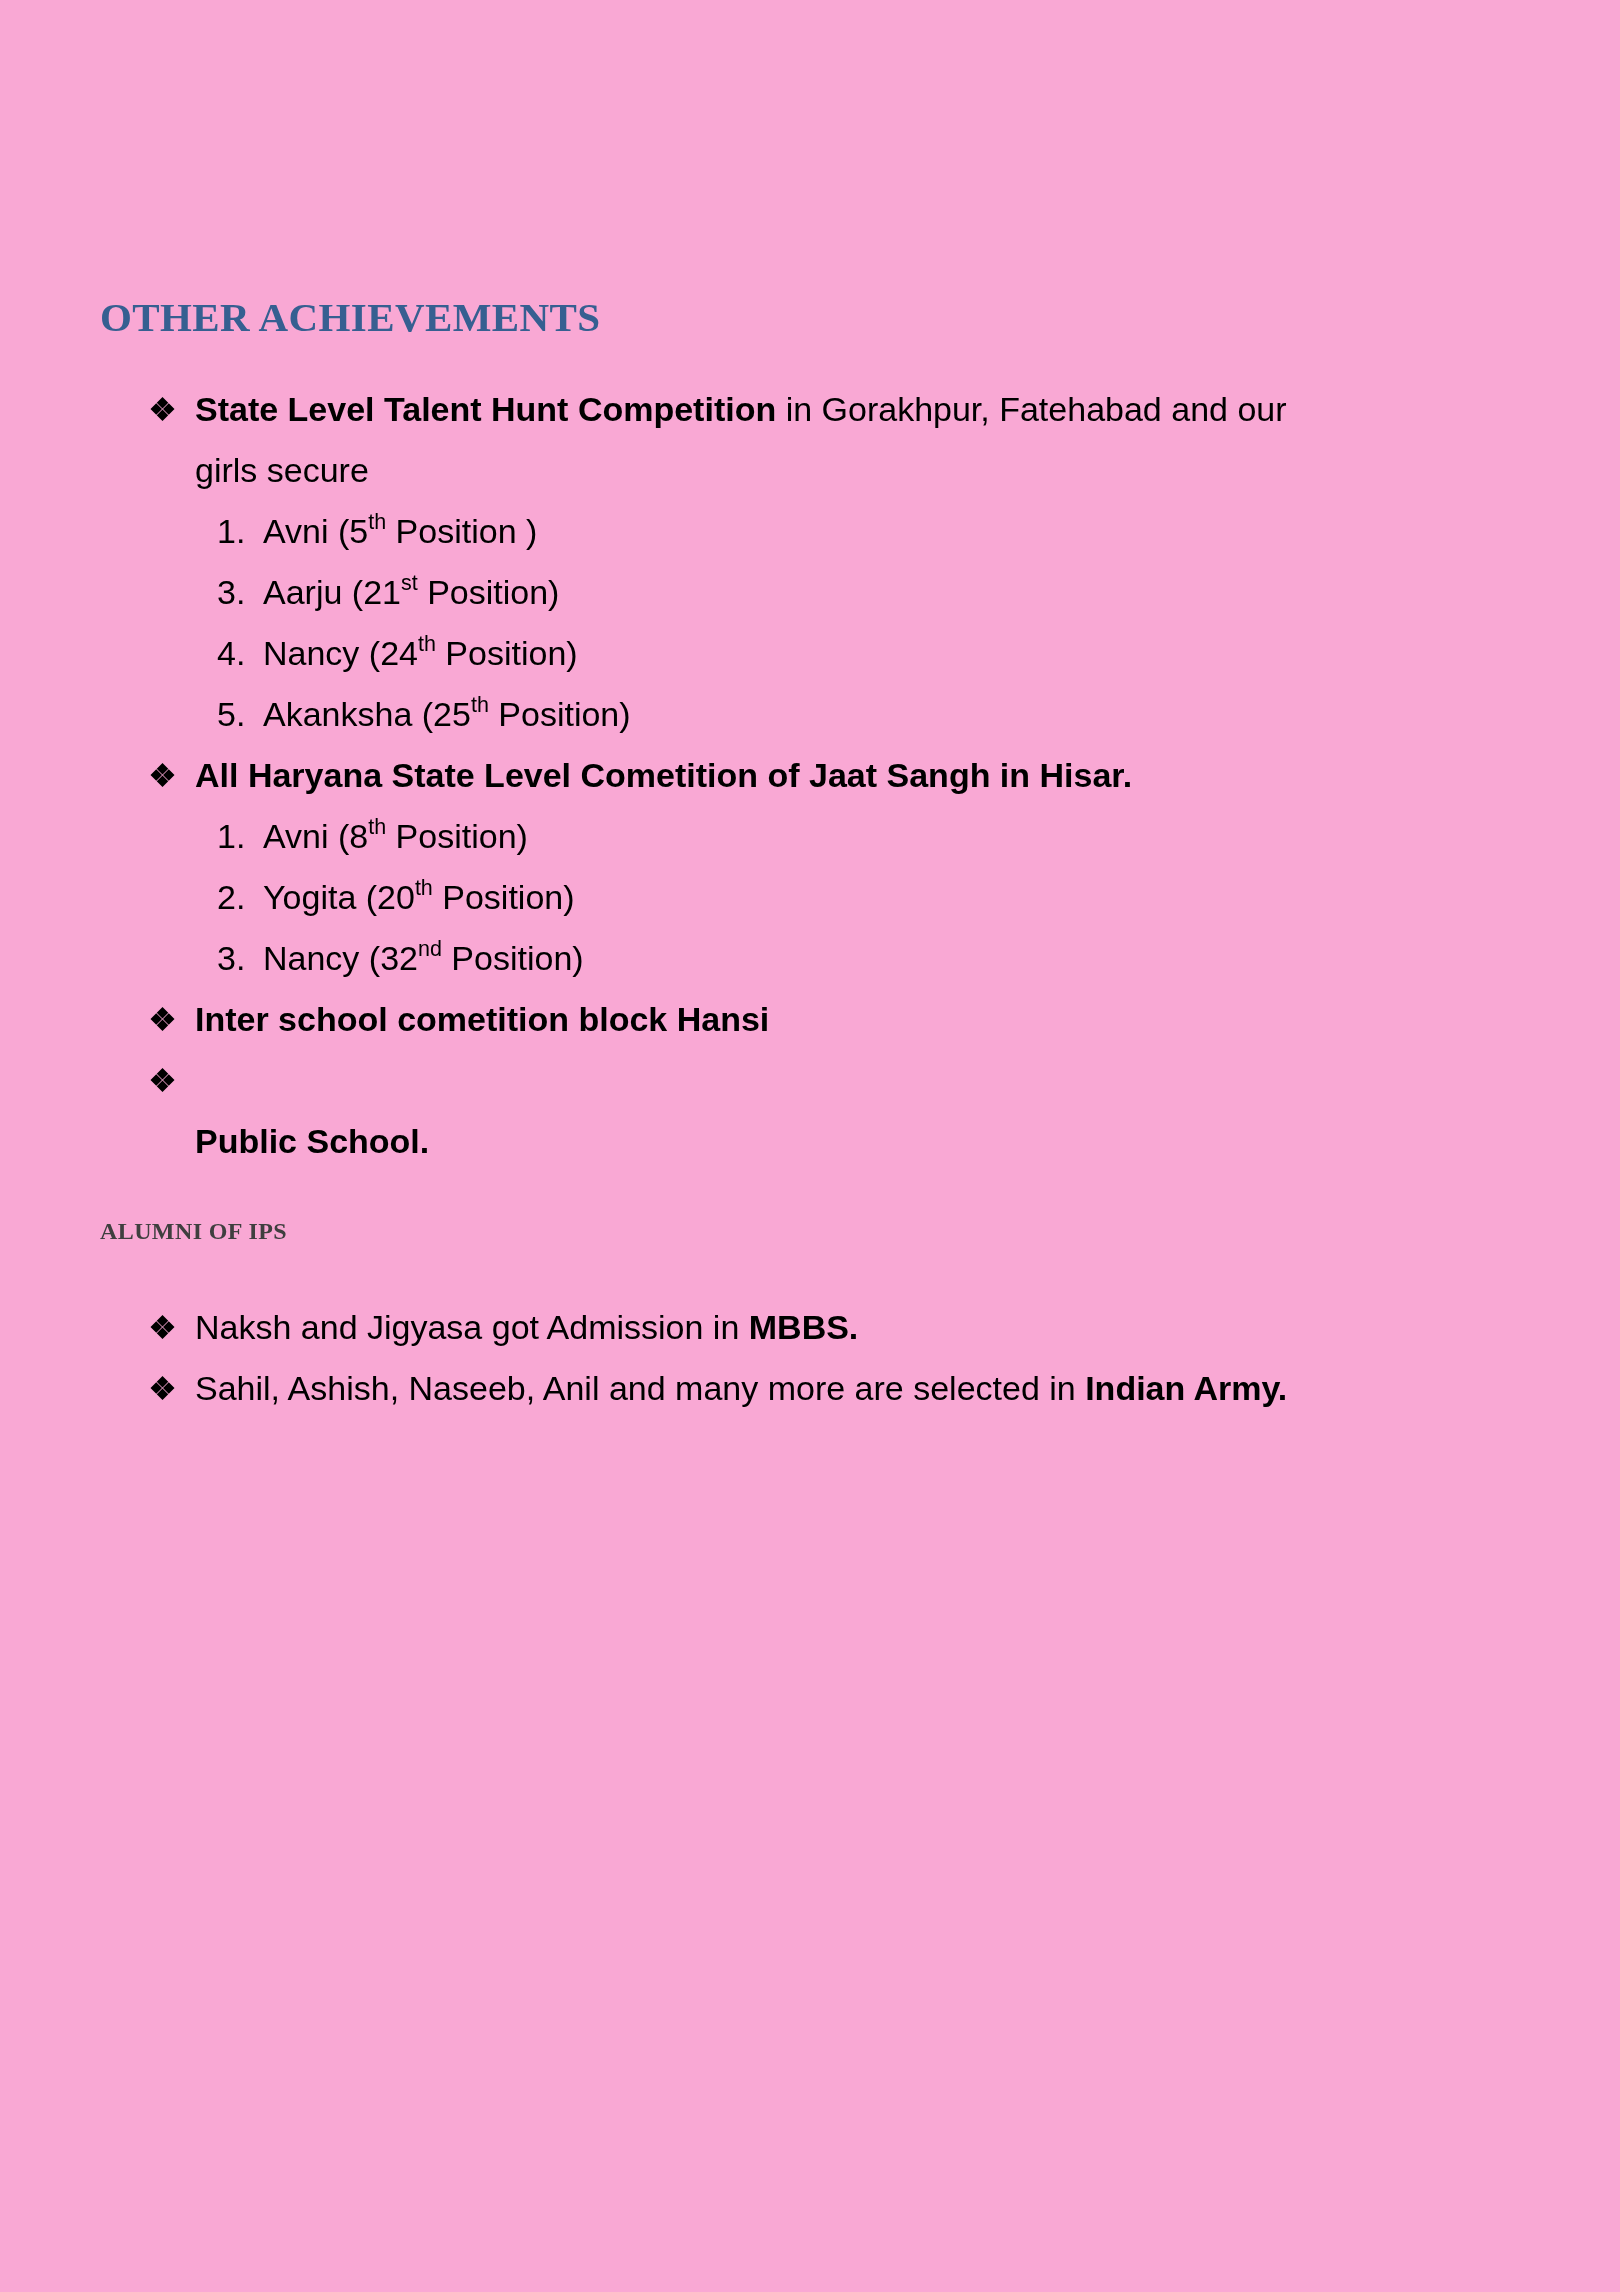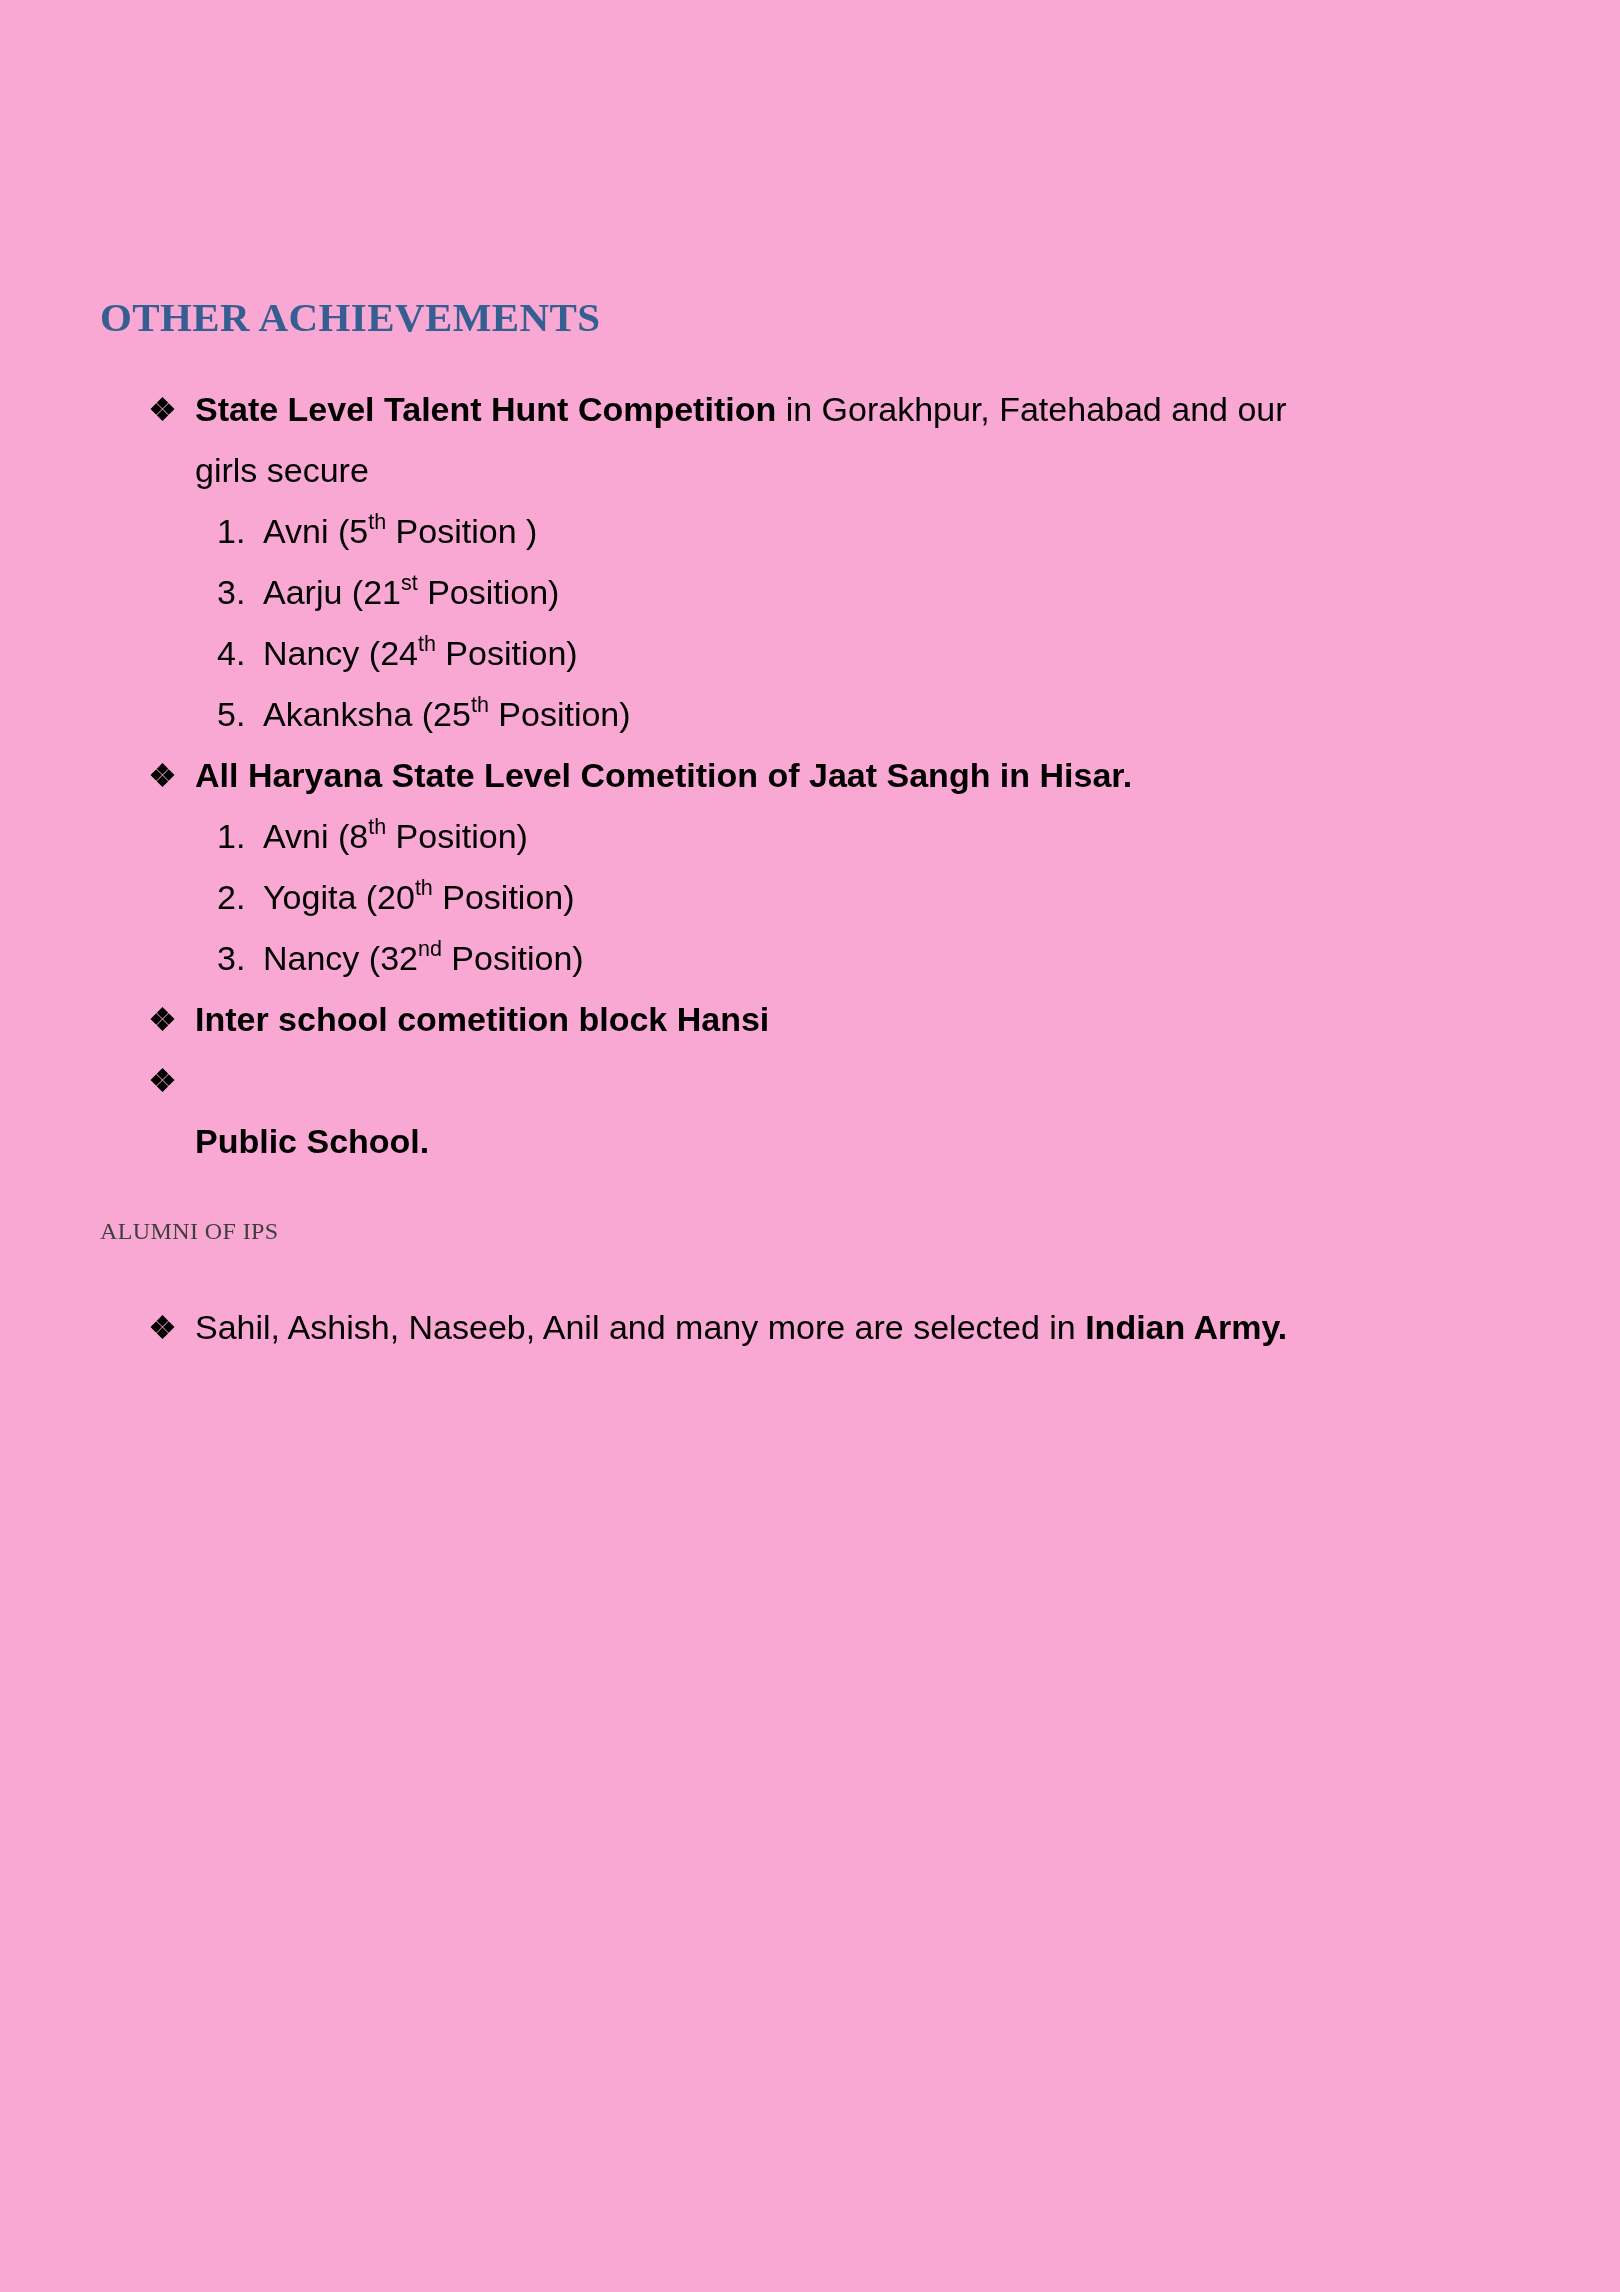--- a/index.html
+++ b/index.html
@@ -44,21 +44,21 @@
   }
   .marker {
     position:absolute;
     left:150px; top:50%;
     transform:translateY(-54%);
     width:25px; height:25px;
   }
   .h2 {
     margin:45px 15px 0 100px;
     font-family:"Liberation Serif", serif;
-    font-weight:400;
+    font-weight:700;
     font-size:24px;
     line-height:29px;
     height:29px;
     color:#3F3F3F;
     letter-spacing:0.4px;
     white-space:nowrap;
   }
   .alumni-block { margin-top:51px; }
 </style>
 </head>
@@ -125,20 +125,26 @@
     <div class="line indent-a">
       <span class="b">Public School.</span>
     </div>
 
   </div>
 
   <div class="h2">ALUMNI OF IPS</div>
 
   <div class="alumni-block">
 
+    <div class="line indent-a">
+      <svg class="marker" viewBox="0 0 10 10" aria-hidden="true">
+          <path d="M5 0.2 L7.3 2.5 L5 4.8 L2.7 2.5 Z M2.5 2.7 L4.8 5 L2.5 7.3 L0.2 5 Z M7.5 2.7 L9.8 5 L7.5 7.3 L5.2 5 Z M5 5.2 L7.3 7.5 L5 9.8 L2.7 7.5 Z"></path>
+        </svg>
+      <span>Naksh and Jigyasa got Admission in </span><span class="b">MBBS.</span>
+    </div>
 
     <div class="line indent-a">
       <svg class="marker" viewBox="0 0 10 10" aria-hidden="true">
           <path d="M5 0.2 L7.3 2.5 L5 4.8 L2.7 2.5 Z M2.5 2.7 L4.8 5 L2.5 7.3 L0.2 5 Z M7.5 2.7 L9.8 5 L7.5 7.3 L5.2 5 Z M5 5.2 L7.3 7.5 L5 9.8 L2.7 7.5 Z"></path>
         </svg>
       <span>Sahil, Ashish, Naseeb, Anil and many more are selected in </span><span class="b">Indian Army.</span>
     </div>
 
   </div>
 

